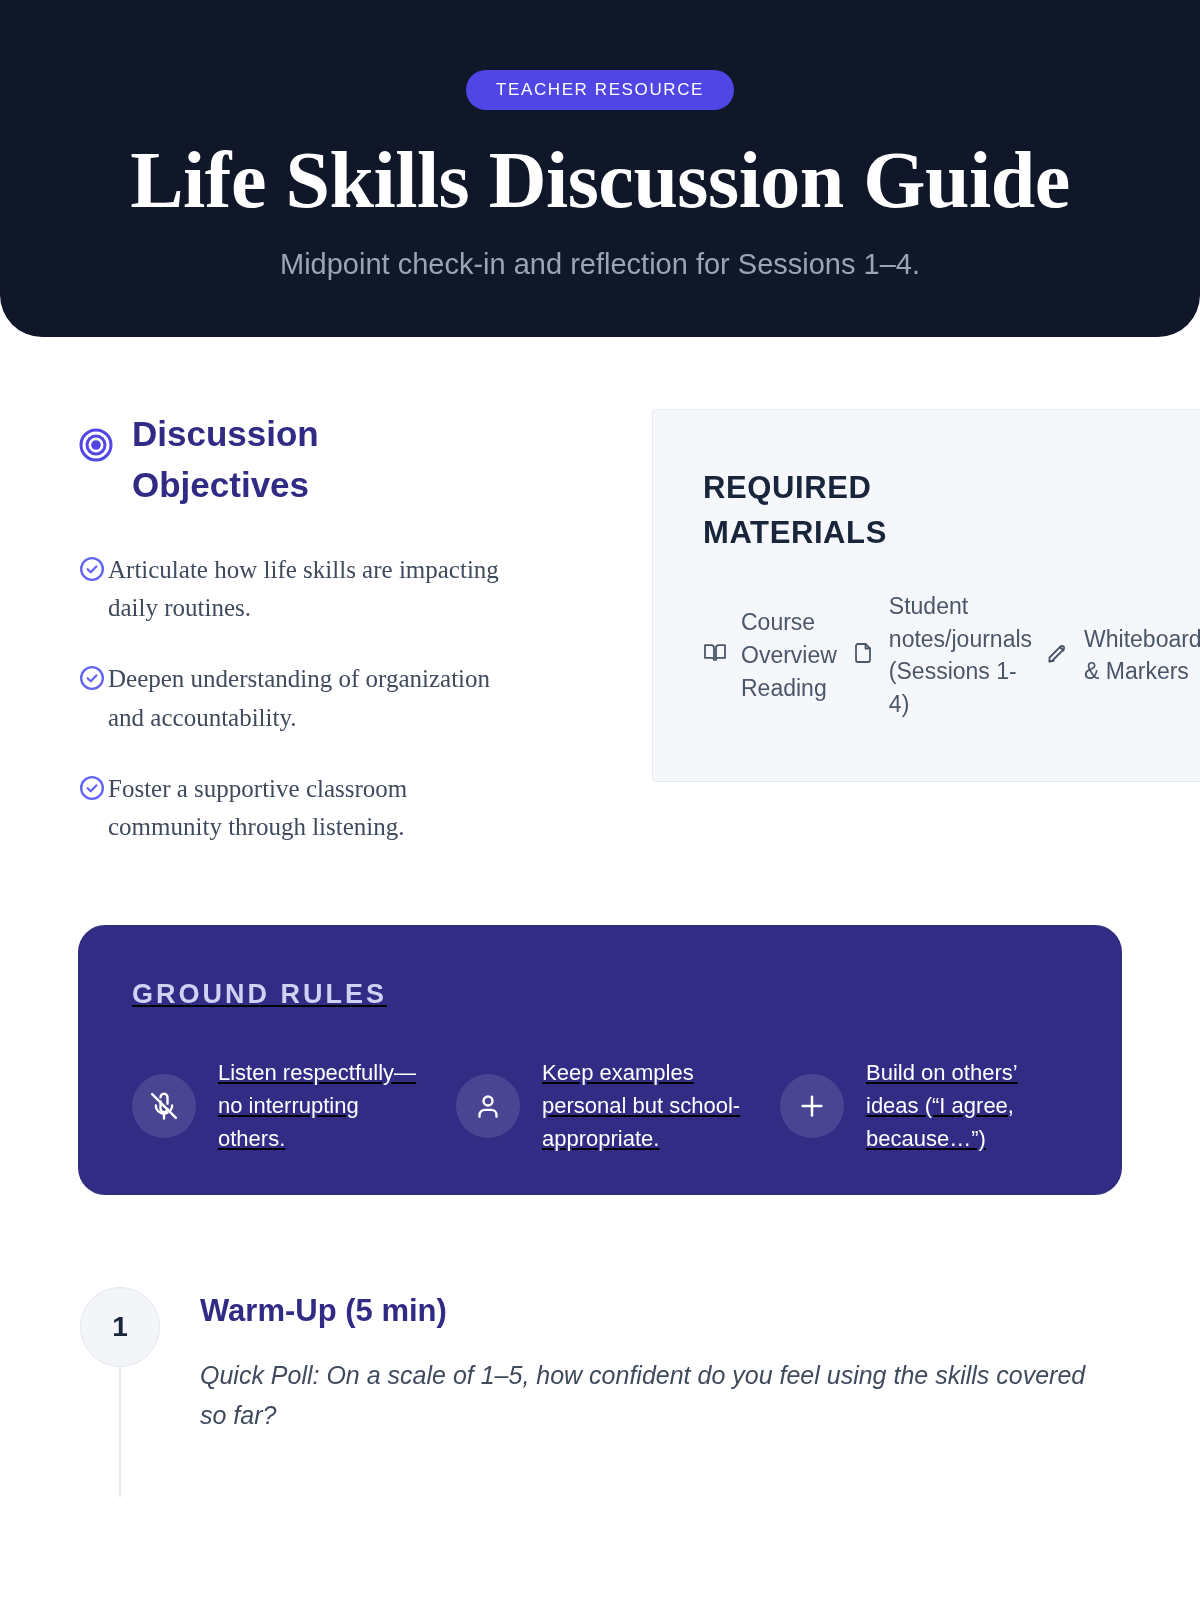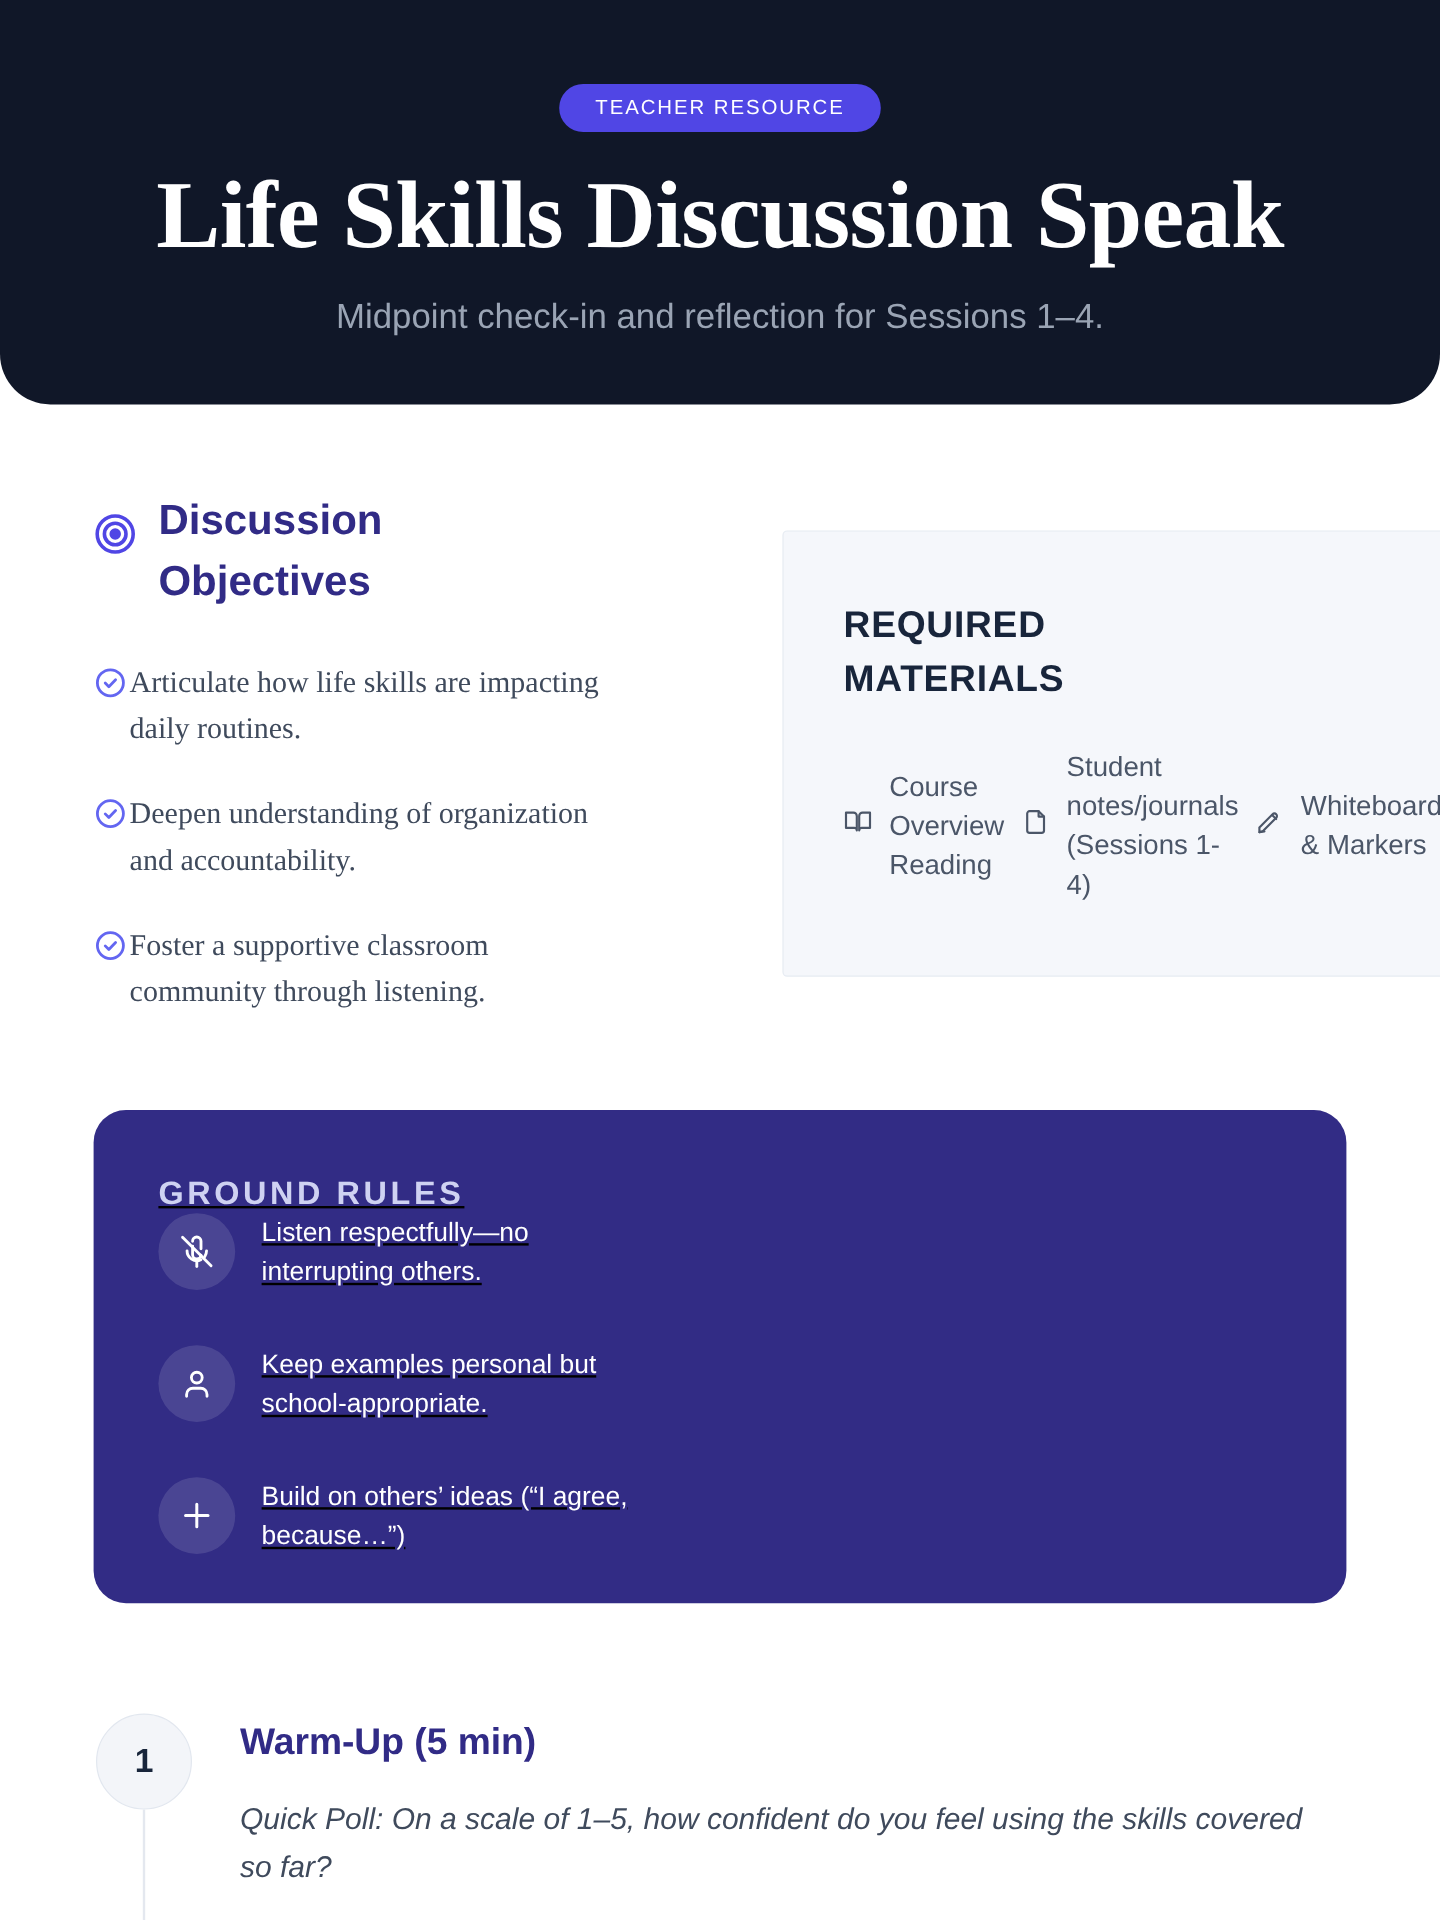--- a/index.html
+++ b/index.html
@@ -48,21 +48,21 @@
     font-weight: normal;
   }
 
   
   .page { padding: 0 78px; }
 
   .top-grid {
     display: flex;
     gap: 54px;
     margin-top: 72px;
-    align-items: center;
+    align-items: flex-start;
   }
   .col-left { width: 520px; flex: none; }
   .col-right { flex: 1; }
 
   
   .obj-head {
     display: flex;
     align-items: flex-start;
     gap: 18px;
   }
@@ -113,22 +113,23 @@
     padding: 54px 54px 40px;
     text-decoration: underline;
   }
   .rules-title {
     color: #cfd2f2;
     font-size: 27px;
     font-weight: bold;
     letter-spacing: 3px;
   }
   .rules-grid {
+    margin-top: 46px;
     display: grid;
-    grid-template-columns: 1fr;
+    grid-template-columns: 1fr 1fr 1fr;
     row-gap: 44px;
     column-gap: 36px;
   }
   .rule { display: flex; align-items: center; gap: 22px; }
   .rule-ico {
     width: 64px; height: 64px; flex: none;
     border-radius: 50%;
     background: rgba(255,255,255,0.12);
     display: flex; align-items: center; justify-content: center;
   }
@@ -169,21 +170,21 @@
     line-height: 1.6;
     margin-top: 26px;
     max-width: 905px;
   }
 </style>
 </head>
 <body>
 
 <header class="hero">
   <span class="badge">TEACHER RESOURCE</span>
-  <h1 class="hero-title">Life Skills Discussion Speak</h1>
+  <h1 class="hero-title">Life Skills Discussion Guide</h1>
   <p class="hero-sub">Midpoint check-in and reflection for Sessions 1–4.</p>
 </header>
 
 <main class="page">
 
   <div class="top-grid">
 
     <section class="col-left">
       <div class="obj-head">
         <span class="target-ico">

